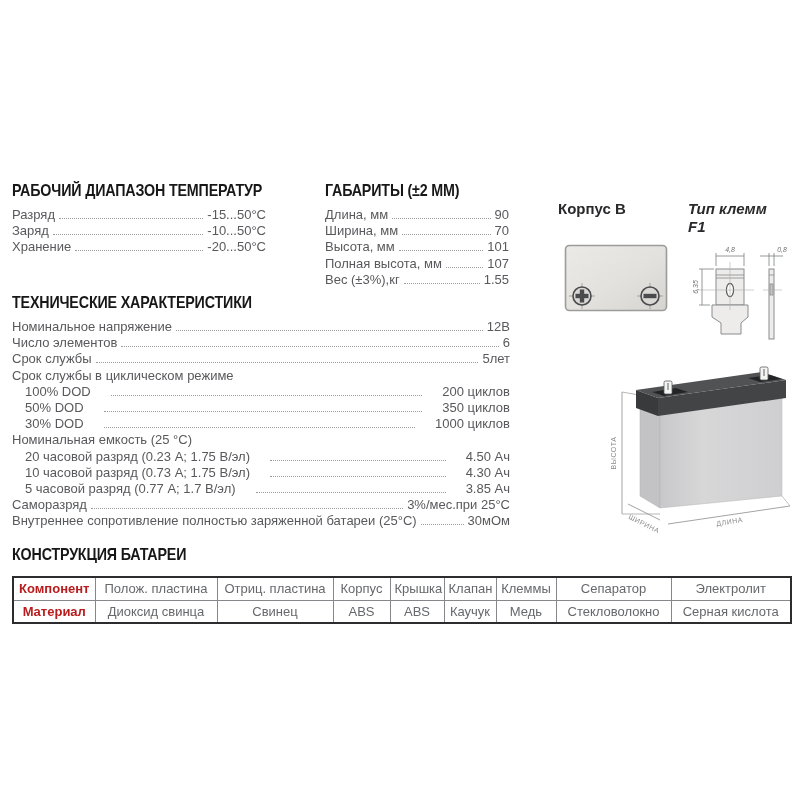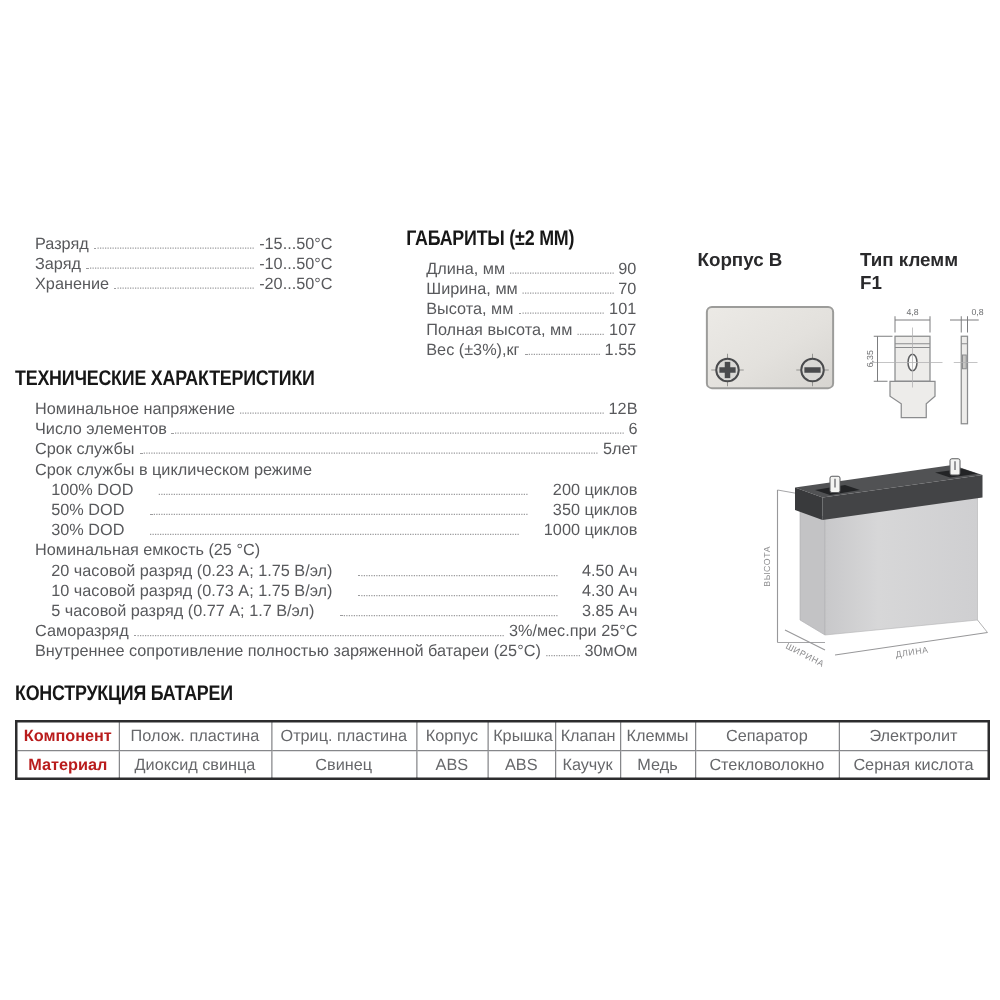--- a/index.html
+++ b/index.html
@@ -28,21 +28,20 @@
   }
 
   
   .spec-rows { margin-top:6px; }
   .spec-row {
     display:flex;
     align-items:baseline;
     font-size:13px;
     line-height:16.2px;
     color:#58595c;
-    margin-left:16px;
   }
   .spec-row .lbl { white-space:nowrap; }
   .spec-row .leader {
     flex:1 1 auto;
     min-width:6px;
     border-bottom:1.5px dotted #9b9b9d;
     margin:0 4px 3px 4px;
   }
   .spec-row .val { white-space:nowrap; }
   .spec-row.indent { padding-left:13px;gap:16px; }
@@ -79,20 +78,21 @@
   table.construction td.first {
     font-weight:bold;
     color:#b91c1c;
   }
   svg text { font-family:"Liberation Sans", sans-serif; }
 </style>
 </head>
 <body>
 
 <section class="abs" style="left:12px; top:181px; width:254px;">
+  <h2 class="sec-heading"><span class="cond">РАБОЧИЙ ДИАПАЗОН ТЕМПЕРАТУР</span></h2>
   <div class="spec-rows">
     <div class="spec-row">
       <span class="lbl">Разряд</span>
       <span class="leader"></span>
       <span class="val">-15...50°C</span>
     </div>
     <div class="spec-row">
       <span class="lbl">Заряд</span>
       <span class="leader"></span>
       <span class="val">-10...50°C</span>
@@ -158,21 +158,21 @@
 
     <g>
       <line x1="73" y1="52" x2="99" y2="52" stroke="#8a8a88" stroke-width="0.7"></line>
       <line x1="86" y1="39" x2="86" y2="65" stroke="#8a8a88" stroke-width="0.7"></line>
       <circle cx="86" cy="52" r="9" fill="#d9d8d5" stroke="#4a4b4d" stroke-width="1.6"></circle>
       <rect x="79.5" y="49.8" width="13" height="4.4" fill="#4a4b4d"></rect>
     </g>
   </svg>
 </div>
 
-<div class="abs" style="left:688px; top:200px; width:102px;">
+<div class="abs" style="left:688px; top:200px; width:102px;font-style:italic;">
   <div class="caption">
     <div>Тип клемм</div>
     <div>F1</div>
   </div>
   <svg width="102" height="110" viewBox="0 0 102 110" style="margin-top:8px;">
     <g stroke="#8b8c8e" stroke-width="1" fill="#edecea">
 
       <rect x="28" y="25" width="28" height="36"></rect>
       <line x1="28" y1="31" x2="56" y2="31" stroke-width="0.8"></line>
       <line x1="28" y1="34" x2="56" y2="34" stroke-width="0.8"></line>

